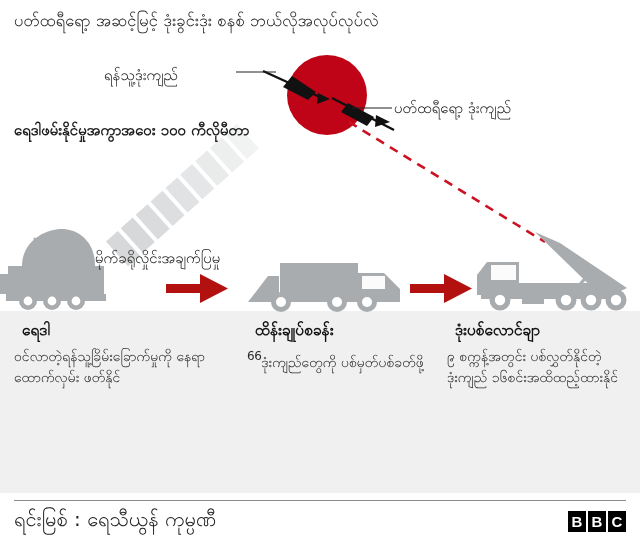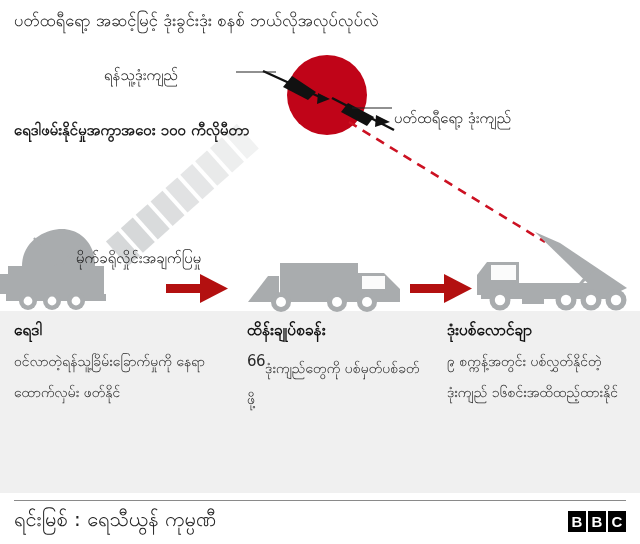--- a/index.html
+++ b/index.html
@@ -50,30 +50,29 @@
   .callout-incoming {
     left: 104px;
     top: 63px;
     text-align: left;
     width: 160px;
   }
   .callout-interceptor {
     left: 394px;
     top: 96px;
     width: 230px;
-    margin-top: 10px;
   }
   .callout-range {
     left: 14px;
     top: 118px;
     width: 260px;
     font-weight: bold;
   }
   .callout-microwave {
-    left: 76px;
+    left: 95px;
     top: 246px;
     width: 240px;
   }
 
   
   .panel {
     position: absolute;
     left: 0;
     top: 311px;
     width: 640px;
@@ -88,29 +87,29 @@
   }
   .col-1 { left: 14px;  width: 200px; }
   .col-2 { left: 247px; width: 178px; }
   .col-3 { left: 447px; width: 182px; }
 
   .col-head {
     font-size: 15.5px;
     font-weight: bold;
     line-height: 22px;
     color: #111111;
-    margin: 0 0 5px 0;
+    margin: 0 0 5px 8px;
   }
   .col-body {
     font-size: 14px;
-    line-height: 31px;
+    line-height: 21px;
     color: #2a2a2a;
   }
   .quote-mark {
-    font-size: 15px;
+    font-size: 12px;
     vertical-align: 7px;
     letter-spacing: -0.5px;
   }
 
   
   .footer-rule {
     position: absolute;
     left: 14px;
     top: 500px;
     width: 612px;

